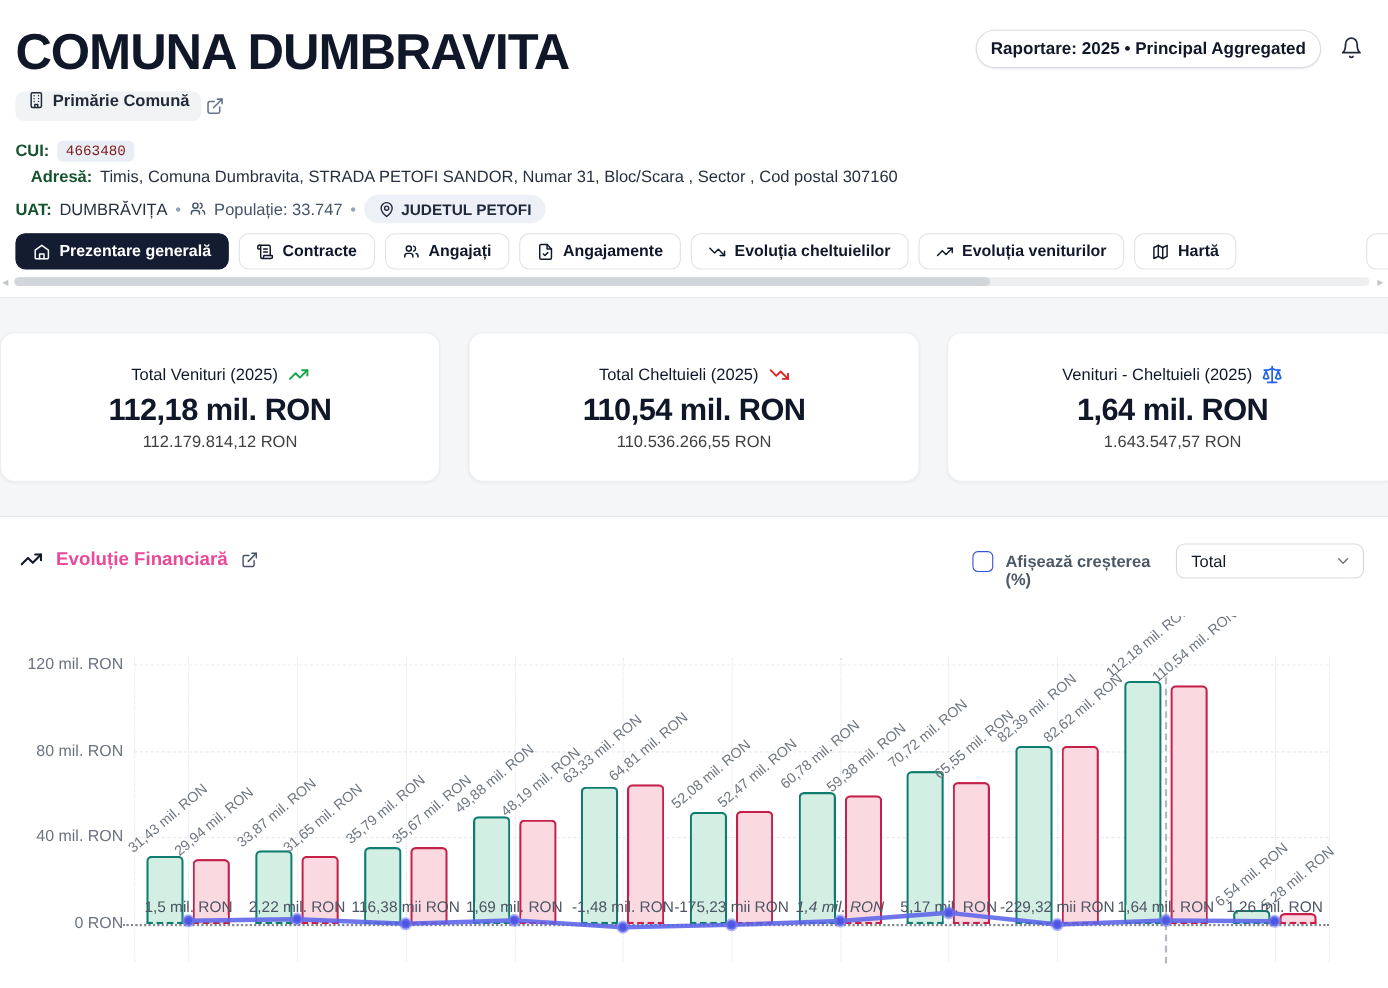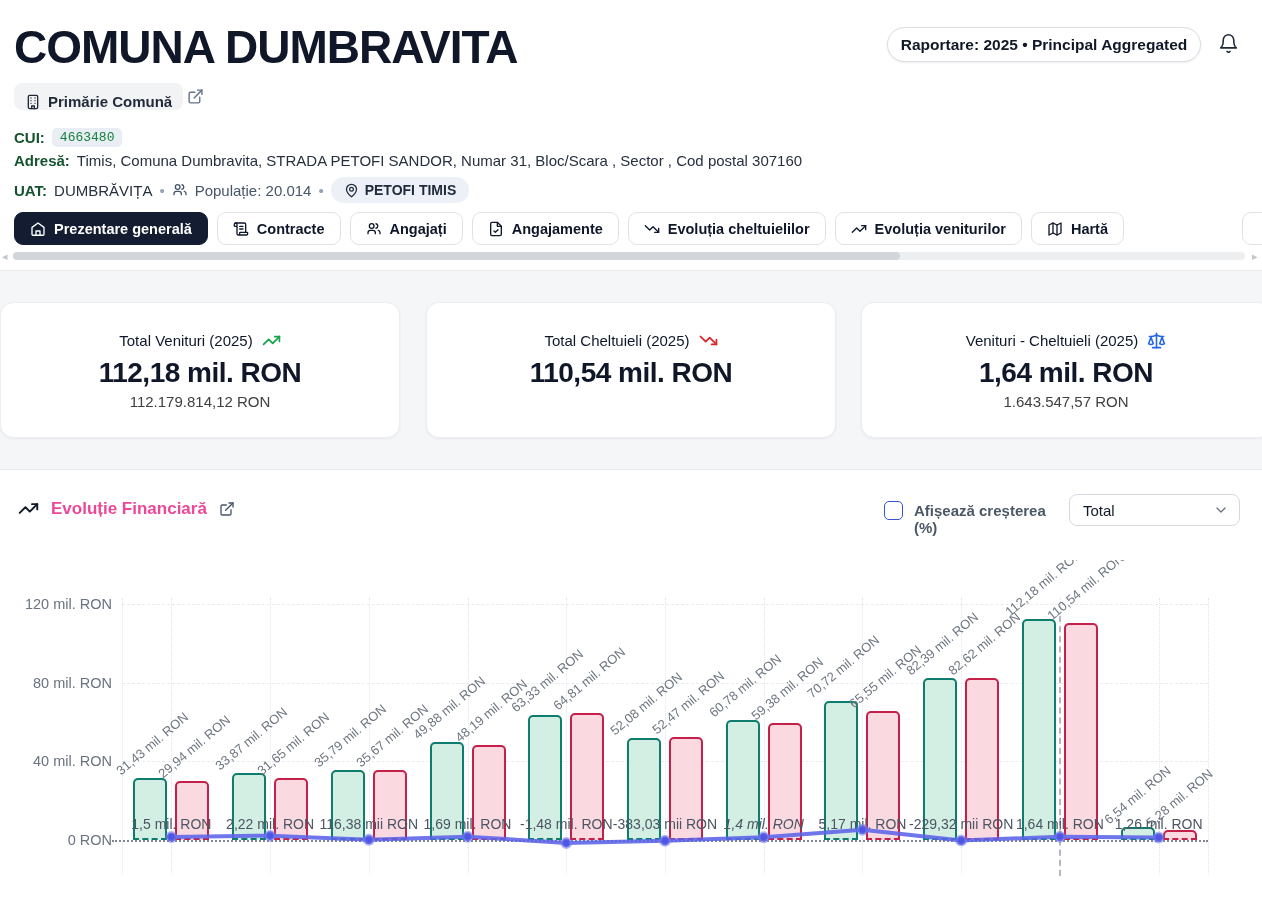--- a/index.html
+++ b/index.html
@@ -4,29 +4,29 @@
 <style>
   * { margin:0; padding:0; box-sizing:border-box; }
   html,body { width:1262px; height:898px; overflow:hidden; background:#fff;
               font-family:"Liberation Sans", sans-serif; color:#0f172a; }
   .abs { position:absolute; }
   #page { position:relative; width:1055px; height:898px; background:#fff; }
 
   
   #page-title { left:14px; top:20px; font-size:46px; font-weight:800; letter-spacing:-1px; color:#101728; }
   #entity-badge { left:14px; top:83px; height:27px; background:#f2f3f5; border-radius:8px;
-                  display:flex; align-items:flex-end; gap:7px; padding:0 11px;
+                  display:flex; align-items:flex-start; gap:7px; padding:0 11px;
                   font-size:15px; font-weight:700; color:#1f2937; }
   #entity-ext { left:187px; top:88px; color:#64748b; }
   .meta-row { font-size:15px; color:#27303f; display:flex; align-items:center; gap:7px; }
   .meta-label { font-weight:700; color:#14532d; }
   #cui-row { left:14px; top:128px; }
   #cui-pill { background:#e9edf4; border-radius:5px; padding:2px 8px;
-              font-family:"Liberation Mono", monospace; font-size:13px; color:#15803d; }
-  #addr-row { left:14px; top:152px; }
+              font-family:"Liberation Mono", monospace; font-size:13px; color:#7f1d1d; }
+  #addr-row { left:28px; top:152px; }
   #uat-row { left:14px; top:177px; height:26px; }
   .dot-sep { color:#94a3b8; font-size:15px; }
   .slate { color:#475569; }
   #county-pill { background:#edf0f6; border-radius:999px; height:26px; display:flex; align-items:center;
                  gap:6px; padding:0 13px; font-size:14px; font-weight:600; color:#1e293b; }
   #report-pill { left:887px; top:27px; width:314px; height:35px; background:#fff; border:1px solid #d9dce1;
                  border-radius:18px; box-shadow:0 1px 2px rgba(16,24,40,.07); display:flex; align-items:center;
                  justify-content:center; font-size:15.5px; font-weight:700; color:#111827; cursor:pointer; }
   #bell { left:1218px; top:33px; color:#1f2937; cursor:pointer; }
 
@@ -117,30 +117,30 @@
     <span>DUMBRĂVIȚA</span>
     <span class="dot-sep">•</span>
     <span class="slate">
       <svg class="icon" width="16" height="16" viewBox="0 0 24 24" fill="none" stroke="currentColor" stroke-width="2" stroke-linecap="round" stroke-linejoin="round">
           <path d="M14 19v-1.5a3.5 3.5 0 0 0-3.5-3.5h-4A3.5 3.5 0 0 0 3 17.5V19"></path>
           <circle cx="8.5" cy="7.5" r="3.5"></circle>
           <path d="M21 19v-1.5a3.5 3.5 0 0 0-2.6-3.4"></path>
           <path d="M15 4.1a3.5 3.5 0 0 1 0 6.8"></path>
         </svg>
     </span>
-    <span class="slate">Populație: 20.014</span>
+    <span class="slate">Populație: 33.747</span>
     <span class="dot-sep">•</span>
     <span id="county-pill">
       <span>
         <svg class="icon" width="15" height="15" viewBox="0 0 24 24" fill="none" stroke="#1e293b" stroke-width="2" stroke-linecap="round" stroke-linejoin="round">
             <path d="M20 10c0 6-8 12-8 12s-8-6-8-12a8 8 0 0 1 16 0"></path>
             <circle cx="12" cy="10" r="3"></circle>
           </svg>
       </span>
-      <span>PETOFI TIMIS</span>
+      <span>JUDETUL PETOFI</span>
     </span>
   </div>
 
   <div class="abs" id="report-pill">
     <span>Raportare: 2025 • Principal Aggregated</span>
   </div>
   <span class="abs" id="bell">
     <svg class="icon" width="21" height="21" viewBox="0 0 24 24" fill="none" stroke="currentColor" stroke-width="1.8" stroke-linecap="round" stroke-linejoin="round">
         <path d="M18 8a6 6 0 0 0-12 0c0 7-3 9-3 9h18s-3-2-3-9"></path>
         <path d="M13.7 21a2 2 0 0 1-3.4 0"></path>
@@ -230,20 +230,21 @@
     <div class="card-label-row">
       <span>Total Cheltuieli (2025)</span>
       <span style="color:#dc2626;">
         <svg class="icon" width="19" height="19" viewBox="0 0 24 24" fill="none" stroke="currentColor" stroke-width="2.2" stroke-linecap="round" stroke-linejoin="round">
             <polyline points="2 7 8.5 13.5 13.5 8.5 22 17"></polyline>
             <polyline points="16 17 22 17 22 11"></polyline>
           </svg>
       </span>
     </div>
     <div class="card-value">110,54 mil. RON</div>
+    <div class="card-sub">110.536.266,55 RON</div>
   </div>
 
   <div class="abs card" style="left:861px; width:410px;">
     <div class="card-label-row">
       <span>Venituri - Cheltuieli (2025)</span>
       <span style="color:#2563eb;">
         <svg class="icon" width="19" height="19" viewBox="0 0 24 24" fill="none" stroke="currentColor" stroke-width="2" stroke-linecap="round" stroke-linejoin="round">
             <path d="m16 16 3-8 3 8c-.9.7-1.9 1-3 1s-2.1-.3-3-1"></path>
             <path d="m2 16 3-8 3 8c-.9.7-1.9 1-3 1s-2.1-.3-3-1"></path>
             <path d="M7 21h10"></path>
@@ -329,21 +330,21 @@
       <div class="dlabel" style="left: 467.545px;">1,69 mil. RON</div>
       <div class="bar" style="left: 528.273px; bottom: 58px; height: 124.549px; background: rgb(211, 238, 226); border-color: rgb(14, 125, 111);"></div>
       <div class="blabel" style="left: 518.273px; top: 140.451px;">63,33 mil. RON</div>
       <div class="bar" style="left: 570.273px; bottom: 58px; height: 127.46px; background: rgb(251, 217, 225); border-color: rgb(197, 32, 73);"></div>
       <div class="blabel" style="left: 560.273px; top: 137.54px;">64,81 mil. RON</div>
       <div class="dlabel" style="left: 566.273px;">-1,48 mil. RON</div>
       <div class="bar" style="left: 627px; bottom: 58px; height: 102.424px; background: rgb(211, 238, 226); border-color: rgb(14, 125, 111);"></div>
       <div class="blabel" style="left: 617px; top: 162.576px;">52,08 mil. RON</div>
       <div class="bar" style="left: 669px; bottom: 58px; height: 103.191px; background: rgb(251, 217, 225); border-color: rgb(197, 32, 73);"></div>
       <div class="blabel" style="left: 659px; top: 161.809px;">52,47 mil. RON</div>
-      <div class="dlabel" style="left: 665px;">-383,03 mii RON</div>
+      <div class="dlabel" style="left: 665px;">-175,23 mii RON</div>
       <div class="bar" style="left: 725.727px; bottom: 58px; height: 119.534px; background: rgb(211, 238, 226); border-color: rgb(14, 125, 111);"></div>
       <div class="blabel" style="left: 715.727px; top: 145.466px;">60,78 mil. RON</div>
       <div class="bar" style="left: 767.727px; bottom: 58px; height: 116.781px; background: rgb(251, 217, 225); border-color: rgb(197, 32, 73);"></div>
       <div class="blabel" style="left: 757.727px; top: 148.219px;">59,38 mil. RON</div>
       <div class="dlabel" style="left: 763.727px; font-style: italic;">1,4 mil. RON</div>
       <div class="bar" style="left: 824.455px; bottom: 58px; height: 139.083px; background: rgb(211, 238, 226); border-color: rgb(14, 125, 111);"></div>
       <div class="blabel" style="left: 814.455px; top: 125.917px;">70,72 mil. RON</div>
       <div class="bar" style="left: 866.455px; bottom: 58px; height: 128.915px; background: rgb(251, 217, 225); border-color: rgb(197, 32, 73);"></div>
       <div class="blabel" style="left: 856.455px; top: 136.085px;">65,55 mil. RON</div>
       <div class="dlabel" style="left: 862.455px;">5,17 mil. RON</div>

